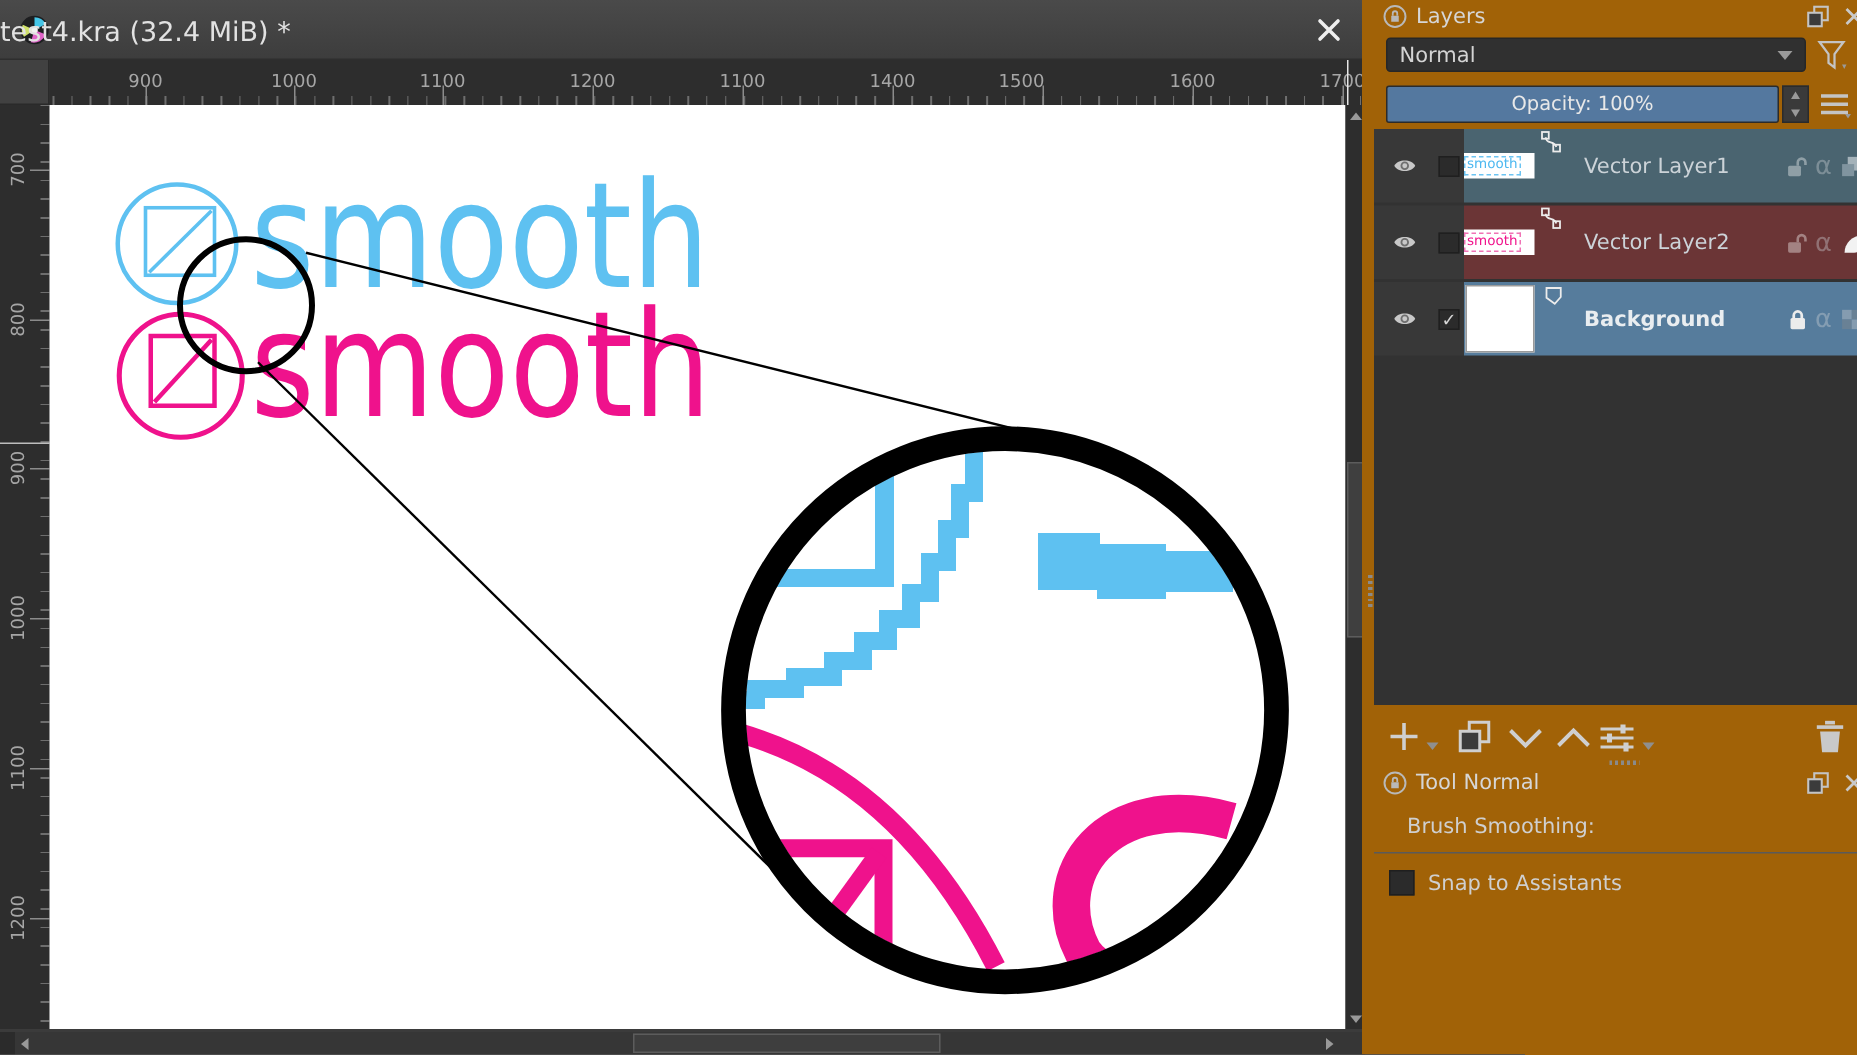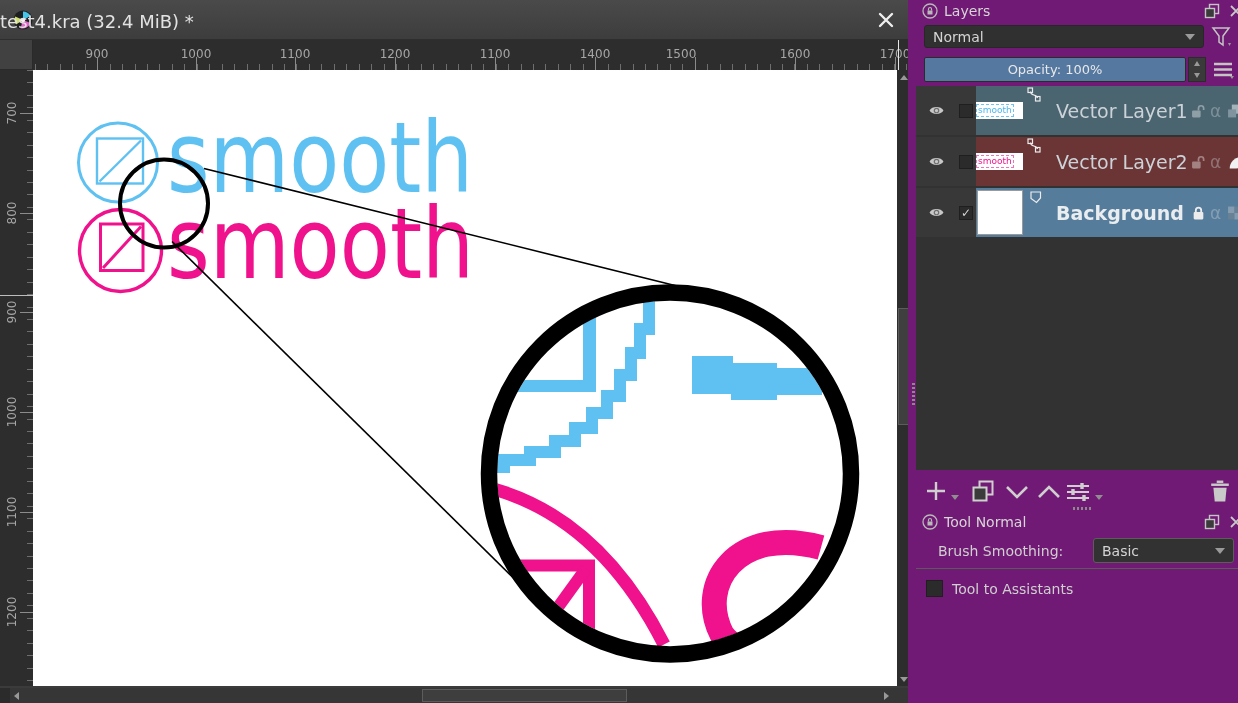--- a/index.html
+++ b/index.html
@@ -44,21 +44,21 @@
   .tri-up { width:0;height:0;border-left:4px solid transparent;border-right:4px solid transparent;border-bottom:5px solid #999; }
   .tri-dn { width:0;height:0;border-left:4px solid transparent;border-right:4px solid transparent;border-top:5px solid #999; }
   .tri-lf { width:0;height:0;border-top:4px solid transparent;border-bottom:4px solid transparent;border-right:5px solid #999; }
   .tri-rt { width:0;height:0;border-top:4px solid transparent;border-bottom:4px solid transparent;border-left:5px solid #999; }
   .vthumb { left:1px; top:238px; width:11px; height:117px; background:#3f3f3f; border:1px solid #5c5c5c; cursor:grab; }
   .hscroll { left:0; top:688px; width:910px; height:15px; background:#363636; }
   .hthumb { left:422px; top:1px; width:205px; height:13px; background:#3e3e3e; border:1px solid #5c5c5c; cursor:grab; }
   .hs-ledge { left:0; top:0; width:10px; height:15px; background:#2b2b2b; }
 
   
-  .panel { left:908px; top:0; width:330px; height:703px; background:#701a75; }
+  .panel { left:908px; top:0; width:330px; height:703px; background:#a16207; }
   .split-dots { left:4px; top:383px; width:3px; height:22px;
      background:repeating-linear-gradient(180deg,#8a8a8a 0 2px,transparent 2px 4px); cursor:col-resize; }
   .docker-head { height:22px; display:flex; align-items:center; }
   .docker-title { font-size:14px; color:#d6d6d6; margin-left:6px; }
   .head-btn { width:16px; height:16px; cursor:pointer; }
 
   .combo { background:#303030; border:1px solid #272727; border-radius:3px; color:#d4d4d4;
     font-size:14px; display:flex; align-items:center; padding:0 8px; cursor:pointer; }
   .combo .arrow { margin-left:auto; width:0;height:0;border-left:5px solid transparent;border-right:5px solid transparent;border-top:6px solid #9a9a9a; }
   .combo2 { border:1px solid #5c5c5c; background:#323232; }
@@ -77,21 +77,21 @@
   .chk { width:14px; height:14px; background:#2b2b2b; border:1px solid #1f1f1f;
     display:flex; align-items:center; justify-content:center; font-size:12px; color:#d6d6d6; cursor:pointer; }
   .row-body { left:60px; top:0; width:266px; height:49px; }
   .rc0 { background:#4a6470; } .rc1 { background:#6b3536; } .rc2 { background:#567c9c; }
   .thumb-s { left:0; top:16px; width:47px; height:17px; background:#fff; display:flex; align-items:center; overflow:hidden; }
   .thumb-b { left:1px; top:2px; width:46px; height:45px; background:#fff; border:1px solid #9a9a9a; }
   .tt { font-size:9px; line-height:9px; white-space:nowrap; padding:1px; border:1px dashed; }
   .tt-blue { color:#4db8f0; border-color:#6cc4f2; }
   .tt-mag { color:#f0148c; border-color:#f073b5; }
   .badge { left:51px; top:1px; }
-  .lname { position:absolute; left:80px; top:50%; transform:translateY(-50%); font-size:19px; color:#ccd3d8; white-space:nowrap; }
+  .lname { position:absolute; left:80px; top:50%; transform:translateY(-50%); font-size:14px; color:#ccd3d8; white-space:nowrap; }
   .lname.bold { font-weight:bold; color:#e9edf0; }
   .rowicon { top:50%; transform:translateY(-50%); }
   .alpha-g { position:absolute; top:50%; transform:translateY(-50%); font-size:17px; color:#cfd4d8; }
   .faded { opacity:0.38; }
   .semi { opacity:0.75; }
 
   .lt-btn { top:474px; height:28px; display:flex; align-items:flex-end; cursor:pointer; }
   .mini-arrow { width:0;height:0;border-left:4px solid transparent;border-right:4px solid transparent;border-top:5px solid #8f8f8f; }
   .dots-h { left:165px; top:507px; width:20px; height:3px;
     background:repeating-linear-gradient(90deg,#8a8a8a 0 2px,transparent 2px 4px); cursor:row-resize; }
@@ -424,24 +424,20 @@
       <svg class="abs head-btn" style="left:282px;top:3px" viewBox="0 0 16 16">
         <rect x="5.5" y="1.5" width="9" height="9" fill="none" stroke="#c4c4c4" stroke-width="1.4"></rect>
         <rect x="1.5" y="5.5" width="9" height="9" fill="#3b3b3b" stroke="#c4c4c4" stroke-width="1.4"></rect>
       </svg>
       <svg class="abs head-btn" style="left:306px;top:3px" viewBox="0 0 16 16">
         <path d="M3,3 L13,13 M13,3 L3,13" stroke="#c9c9c9" stroke-width="1.8"></path>
       </svg>
     </div>
 
     <span class="abs label13" style="left:30px; top:543px">Brush Smoothing:</span>
-    <div class="abs combo combo2" style="left:185px; top:538px; width:141px; height:25px">
-      <span>Basic</span>
-      <div class="arrow"></div>
-    </div>
 
     <div class="abs hdivider"></div>
 
     <div class="abs chk" style="left:18px; top:580px; width:17px; height:17px"></div>
-    <span class="abs label13" style="left:44px; top:581px">Tool to Assistants</span>
+    <span class="abs label13" style="left:44px; top:581px">Snap to Assistants</span>
   </div>
 
 </div>
 
 </body></html>

